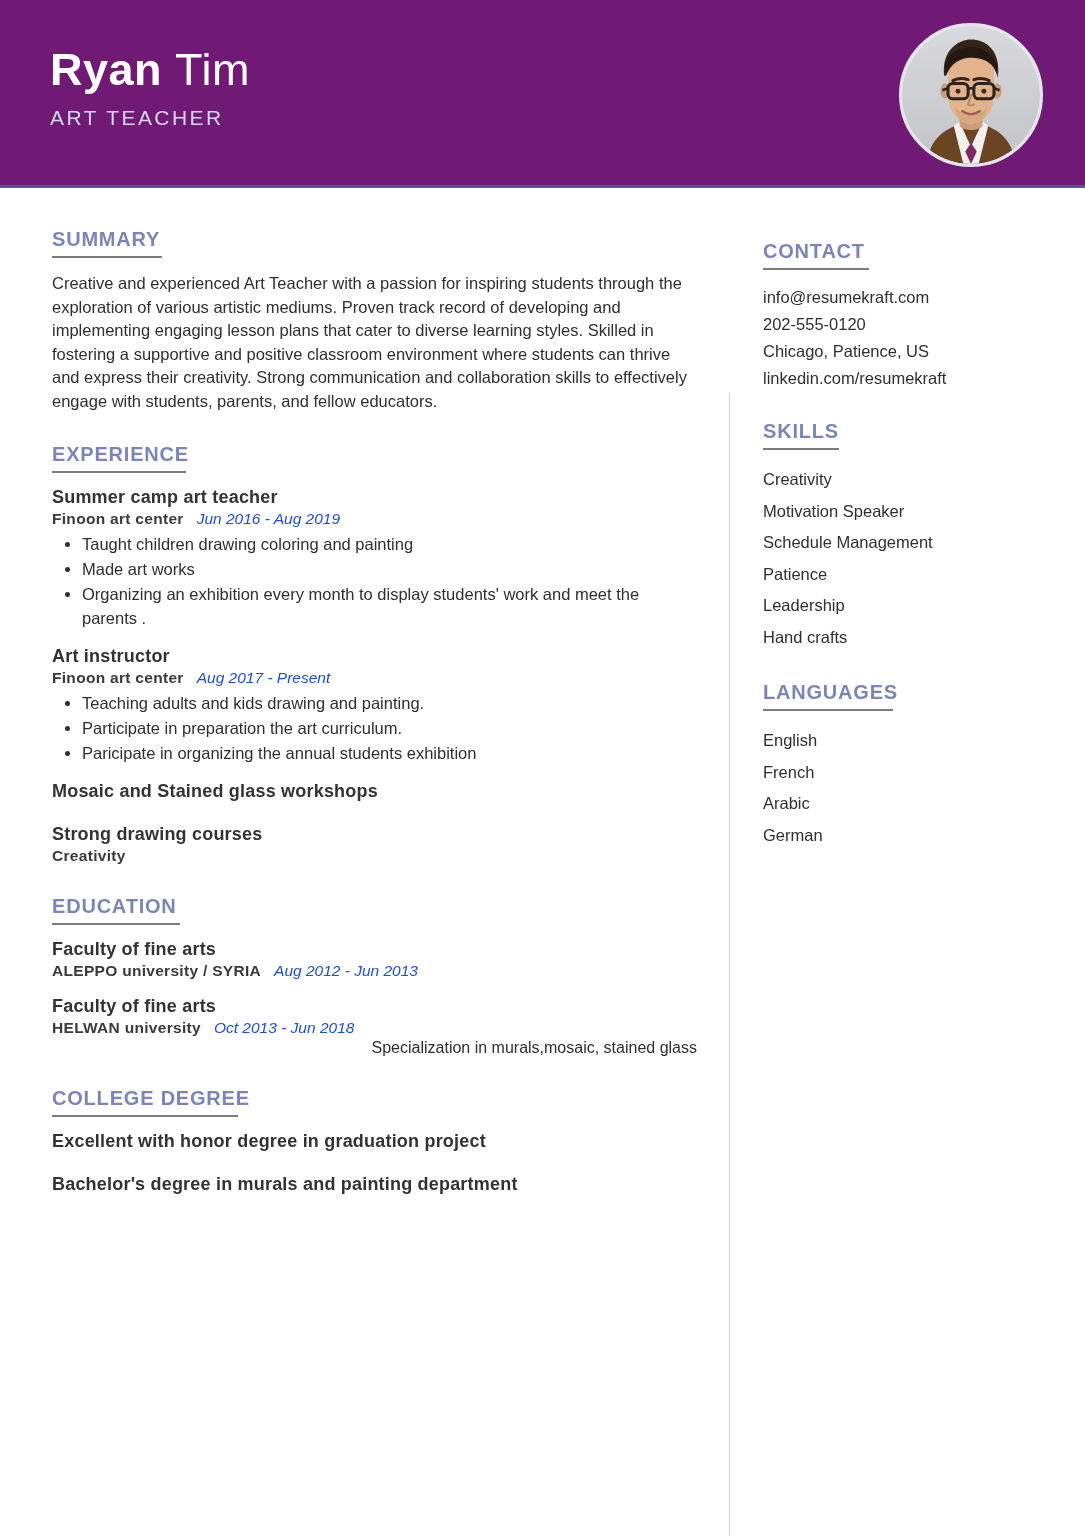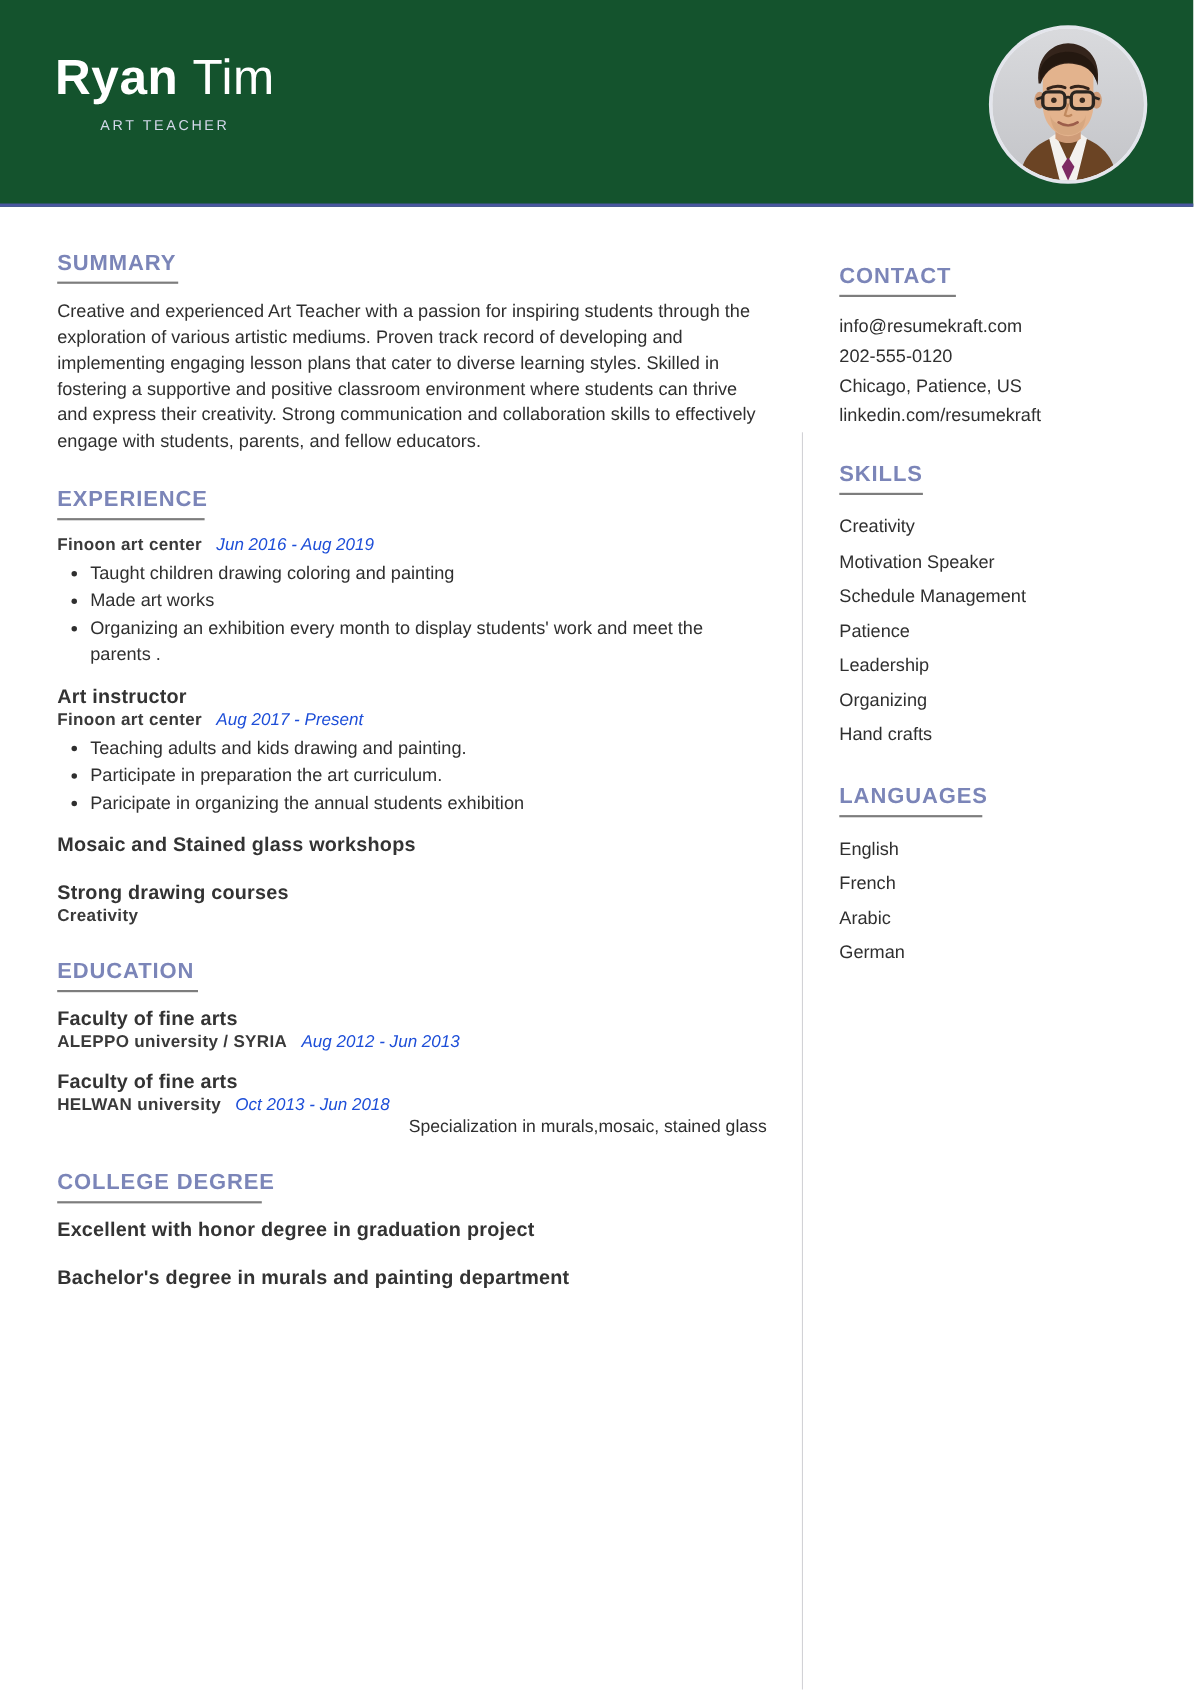--- a/index.html
+++ b/index.html
@@ -14,21 +14,21 @@
     position: relative;
     overflow: hidden;
     color: #2b2b2b;
     -webkit-font-smoothing: antialiased;
   }
 
   
   .header {
     position: relative;
     height: 188px;
-    background: #14532d;
+    background: #701a75;
     border-bottom: 3px solid #4a56a0;
     box-sizing: border-box;
   }
   .header-text {
     position: absolute;
     left: 50px;
     top: 44px;
   }
   .name {
     font-size: 45px;
@@ -38,25 +38,24 @@
     white-space: nowrap;
   }
   .name .first {
     font-weight: 700;
   }
   .name .last {
     font-weight: 300;
   }
   .role {
     margin-top: 10px;
-    font-size: 13px;
+    font-size: 21px;
     letter-spacing: 2.4px;
     color: #d4d8ea;
     font-weight: 400;
-    text-align: center;
   }
 
   
   .avatar-wrap {
     position: absolute;
     right: 42px;
     top: 23px;
     width: 144px;
     height: 144px;
     border-radius: 50%;
@@ -266,20 +265,21 @@
       <h2 class="sec-head">SUMMARY</h2>
       <div class="sec-rule w-summary"></div>
       <p class="summary-text">Creative and experienced Art Teacher with a passion for inspiring students through the exploration of various artistic mediums. Proven track record of developing and implementing engaging lesson plans that cater to diverse learning styles. Skilled in fostering a supportive and positive classroom environment where students can thrive and express their creativity. Strong communication and collaboration skills to effectively engage with students, parents, and fellow educators.</p>
     </div>
 
     <div class="section">
       <h2 class="sec-head">EXPERIENCE</h2>
       <div class="sec-rule w-exp"></div>
 
       <div class="entry">
+        <div class="entry-title">Summer camp art teacher</div>
         <p class="entry-sub">
           <span class="entry-org">Finoon art center</span><span class="entry-dates">Jun 2016 - Aug 2019</span>
         </p>
         <ul class="bullets">
           <li>Taught children drawing coloring and painting</li>
           <li>Made art works</li>
           <li>Organizing an exhibition every month to display students' work and meet the parents .</li>
         </ul>
       </div>
 
@@ -352,21 +352,20 @@
     </div>
 
     <div class="sec-right">
       <h2 class="sec-head">SKILLS</h2>
       <div class="sec-rule w-skills"></div>
       <div class="skill-line">Creativity</div>
       <div class="skill-line">Motivation Speaker</div>
       <div class="skill-line">Schedule Management</div>
       <div class="skill-line">Patience</div>
       <div class="skill-line">Leadership</div>
-      <div class="skill-line">Organizing</div>
       <div class="skill-line">Hand crafts</div>
     </div>
 
     <div class="sec-right">
       <h2 class="sec-head">LANGUAGES</h2>
       <div class="sec-rule w-lang"></div>
       <div class="lang-line">English</div>
       <div class="lang-line">French</div>
       <div class="lang-line">Arabic</div>
       <div class="lang-line">German</div>

